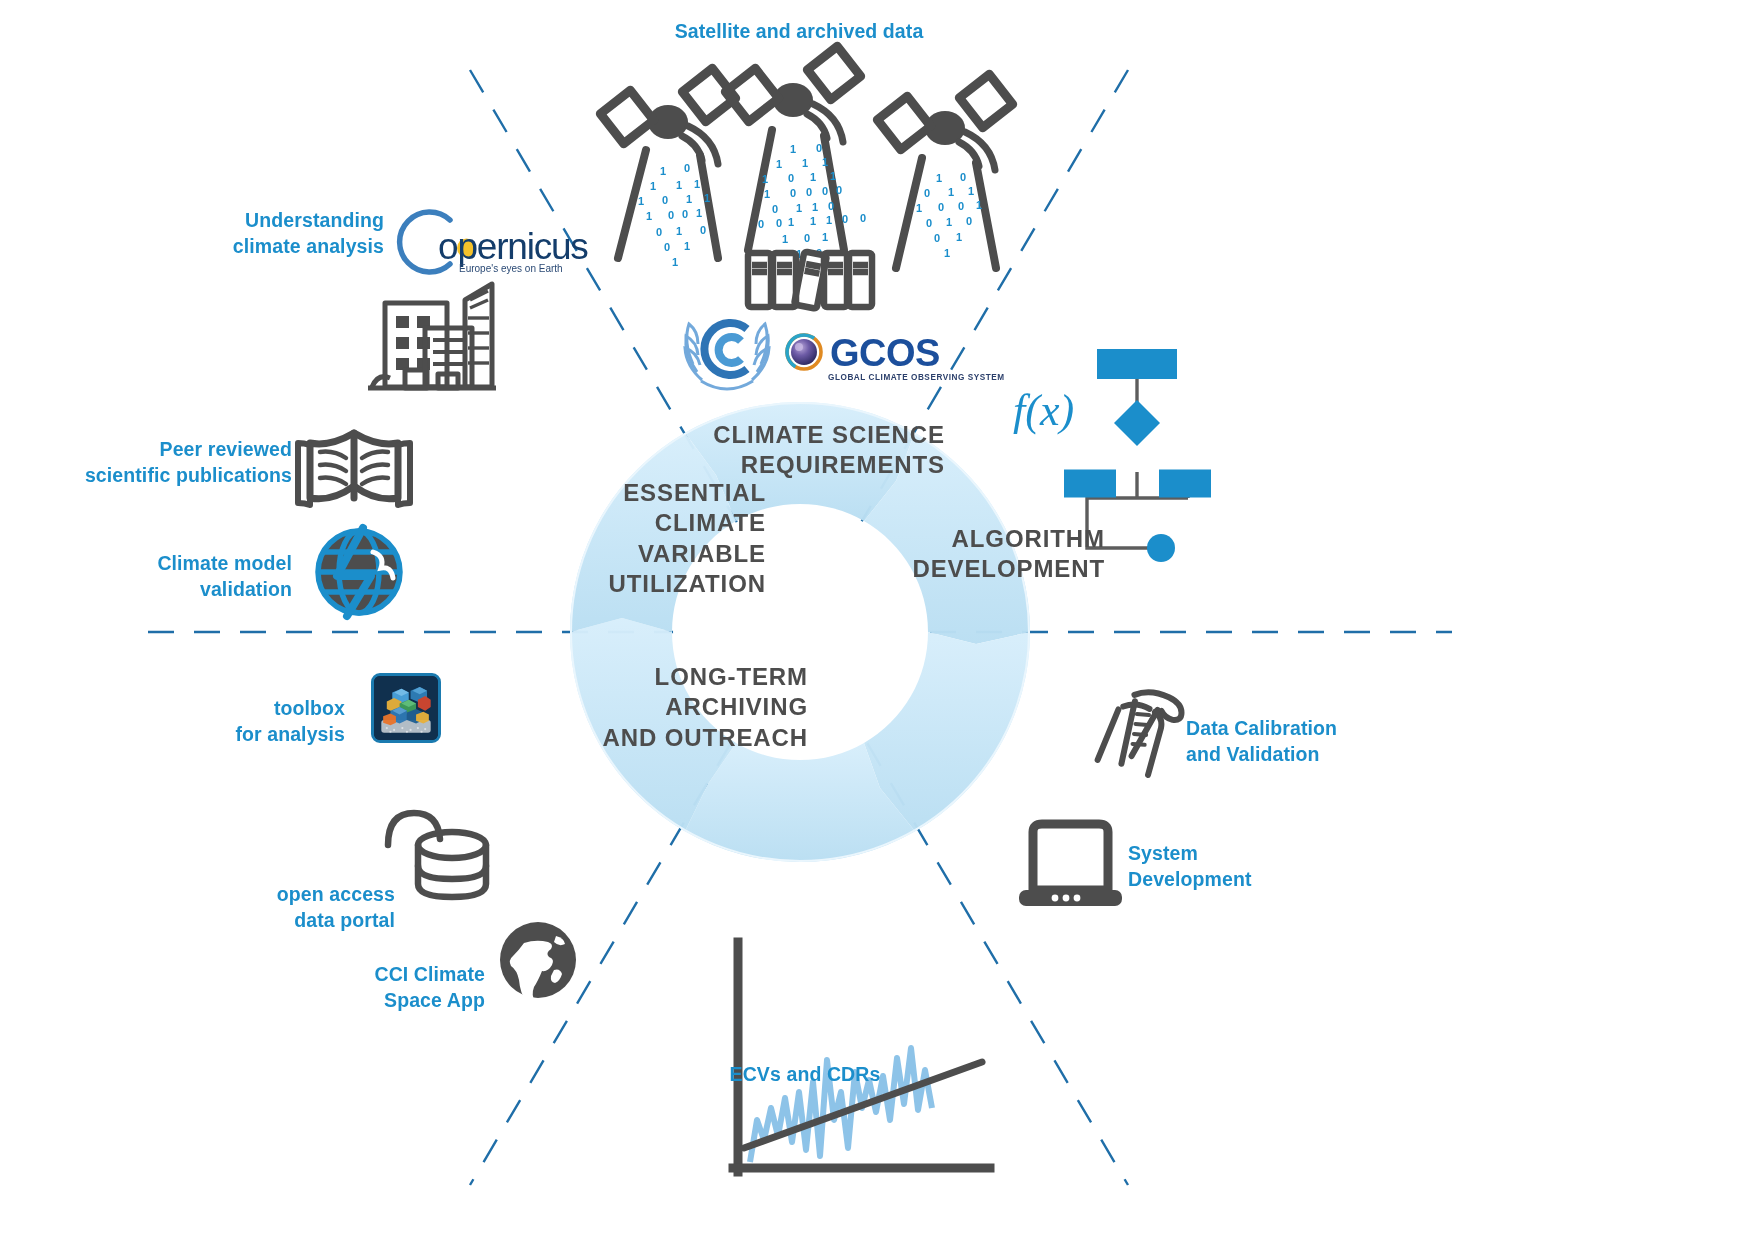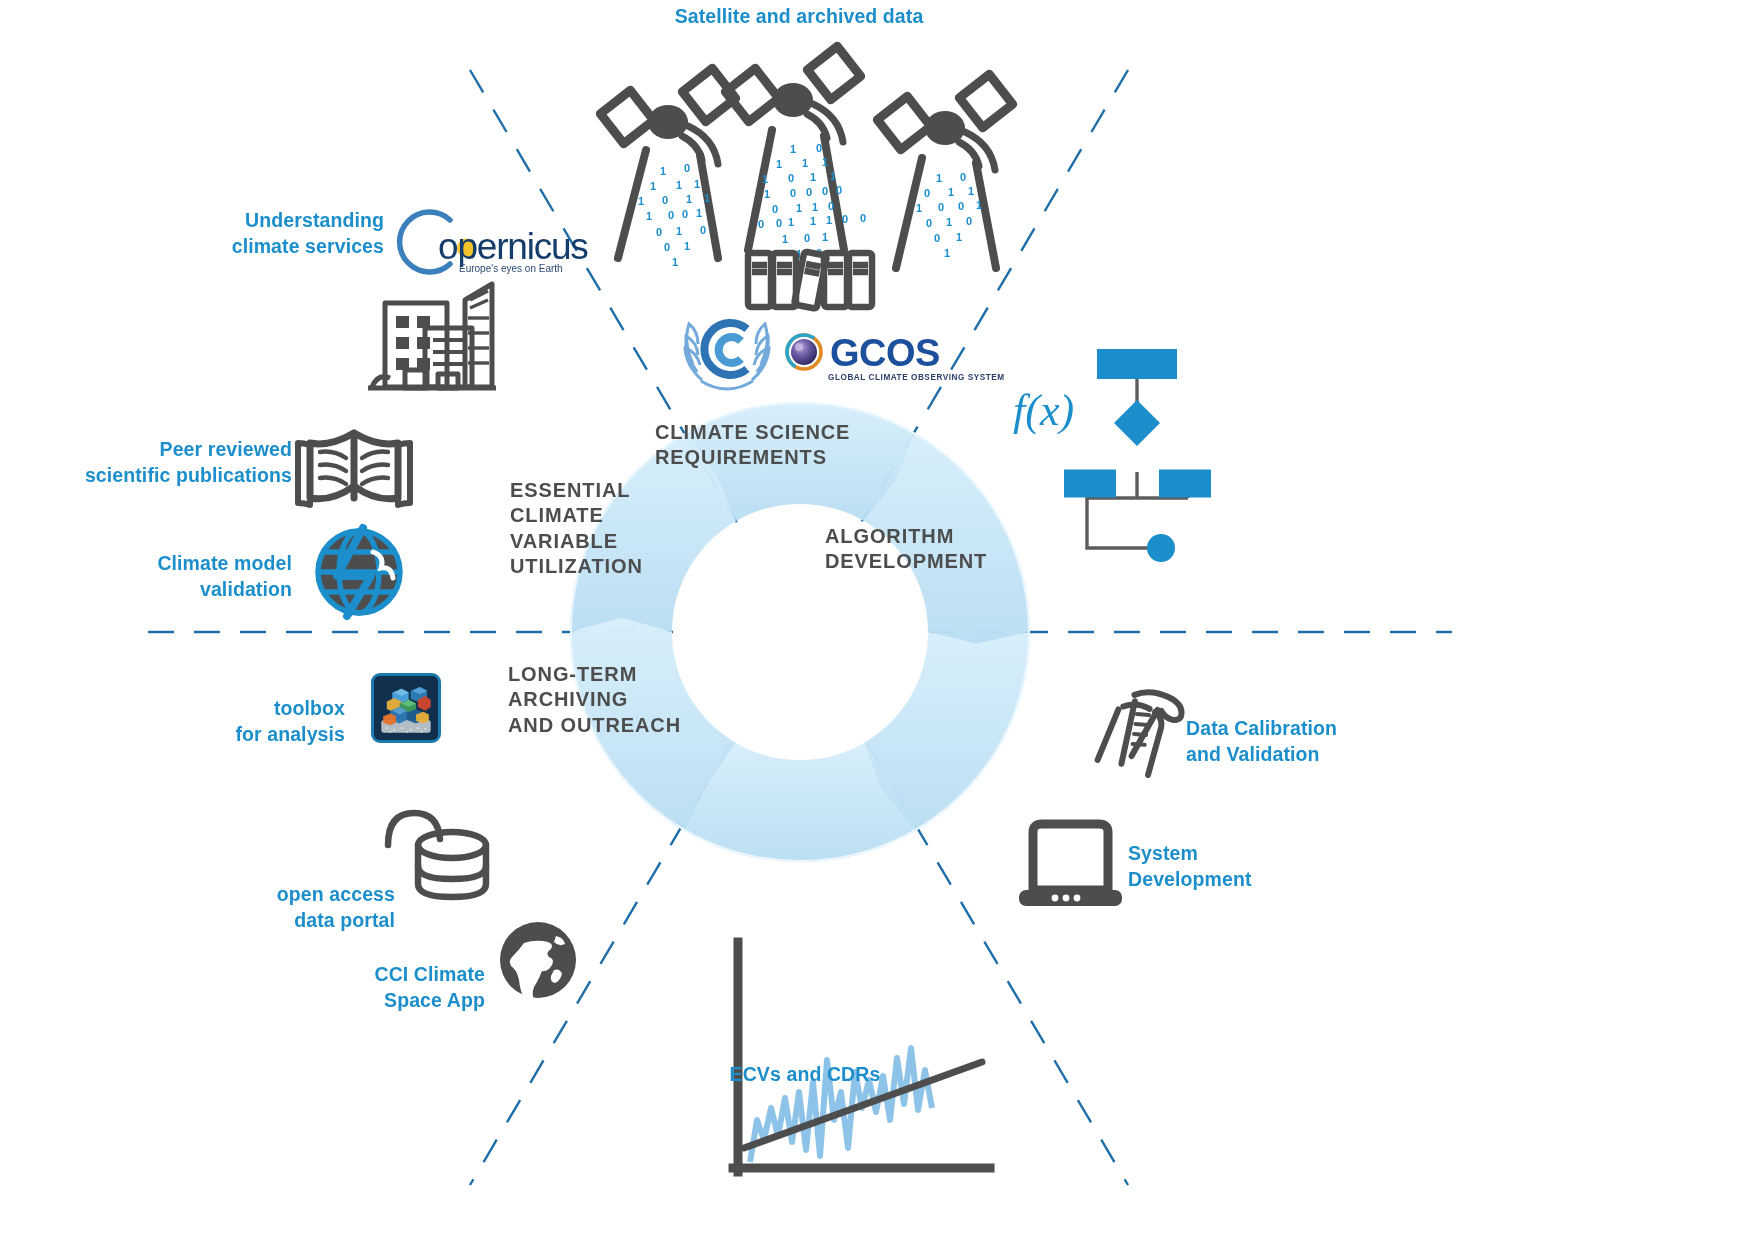--- a/index.html
+++ b/index.html
@@ -18,24 +18,24 @@
     white-space:pre-line;
   }
   .lbl.right { text-align:right; }
   .lbl.left  { text-align:left; }
   .lbl.center{ text-align:center; }
 
   .wheel-lbl {
     position:absolute;
     color:#4d4d4d;
     font-weight:bold;
-    font-size:20px;
+    font-size:24px;
     line-height:1.27;
     letter-spacing:0.9px;
-    text-align:left;
+    text-align:right;
     white-space:pre-line;
     text-transform:uppercase;
   }
 
   svg.layer { position:absolute; left:0; top:0; width:1754px; height:1240px; pointer-events:none; }
 
   .tb-icon {
     position:absolute;
     border-radius:9px;
     border:3px solid #1b7bb0;
@@ -436,24 +436,24 @@
           <circle cx="48" cy="57" r="1.2"></circle>
             <circle cx="56" cy="58" r="1.2"></circle>
           <circle cx="18" cy="61" r="1.2"></circle>
             <circle cx="36" cy="61" r="1.2"></circle>
           <circle cx="52" cy="61" r="1.2"></circle>
         </g>
       </g>
     </svg>
   </div>
 
-  <div class="lbl center" style="left:0px; top:4px; width:1598px; text-align:center;">Satellite and archived data</div>
+  <div class="lbl center" style="left:0px; top:19px; width:1598px; text-align:center;">Satellite and archived data</div>
 
   <div class="lbl right" style="left:120px; top:208px; width:264px;">Understanding
-climate services</div>
+climate analysis</div>
 
 
   <div class="lbl right" style="left:40px; top:437px; width:252px;">Peer reviewed
 scientific publications</div>
 
   <div class="lbl right" style="left:60px; top:551px; width:232px;">Climate model
 validation</div>
 
   <div class="lbl right" style="left:130px; top:696px; width:215px;">toolbox
 for analysis</div>

